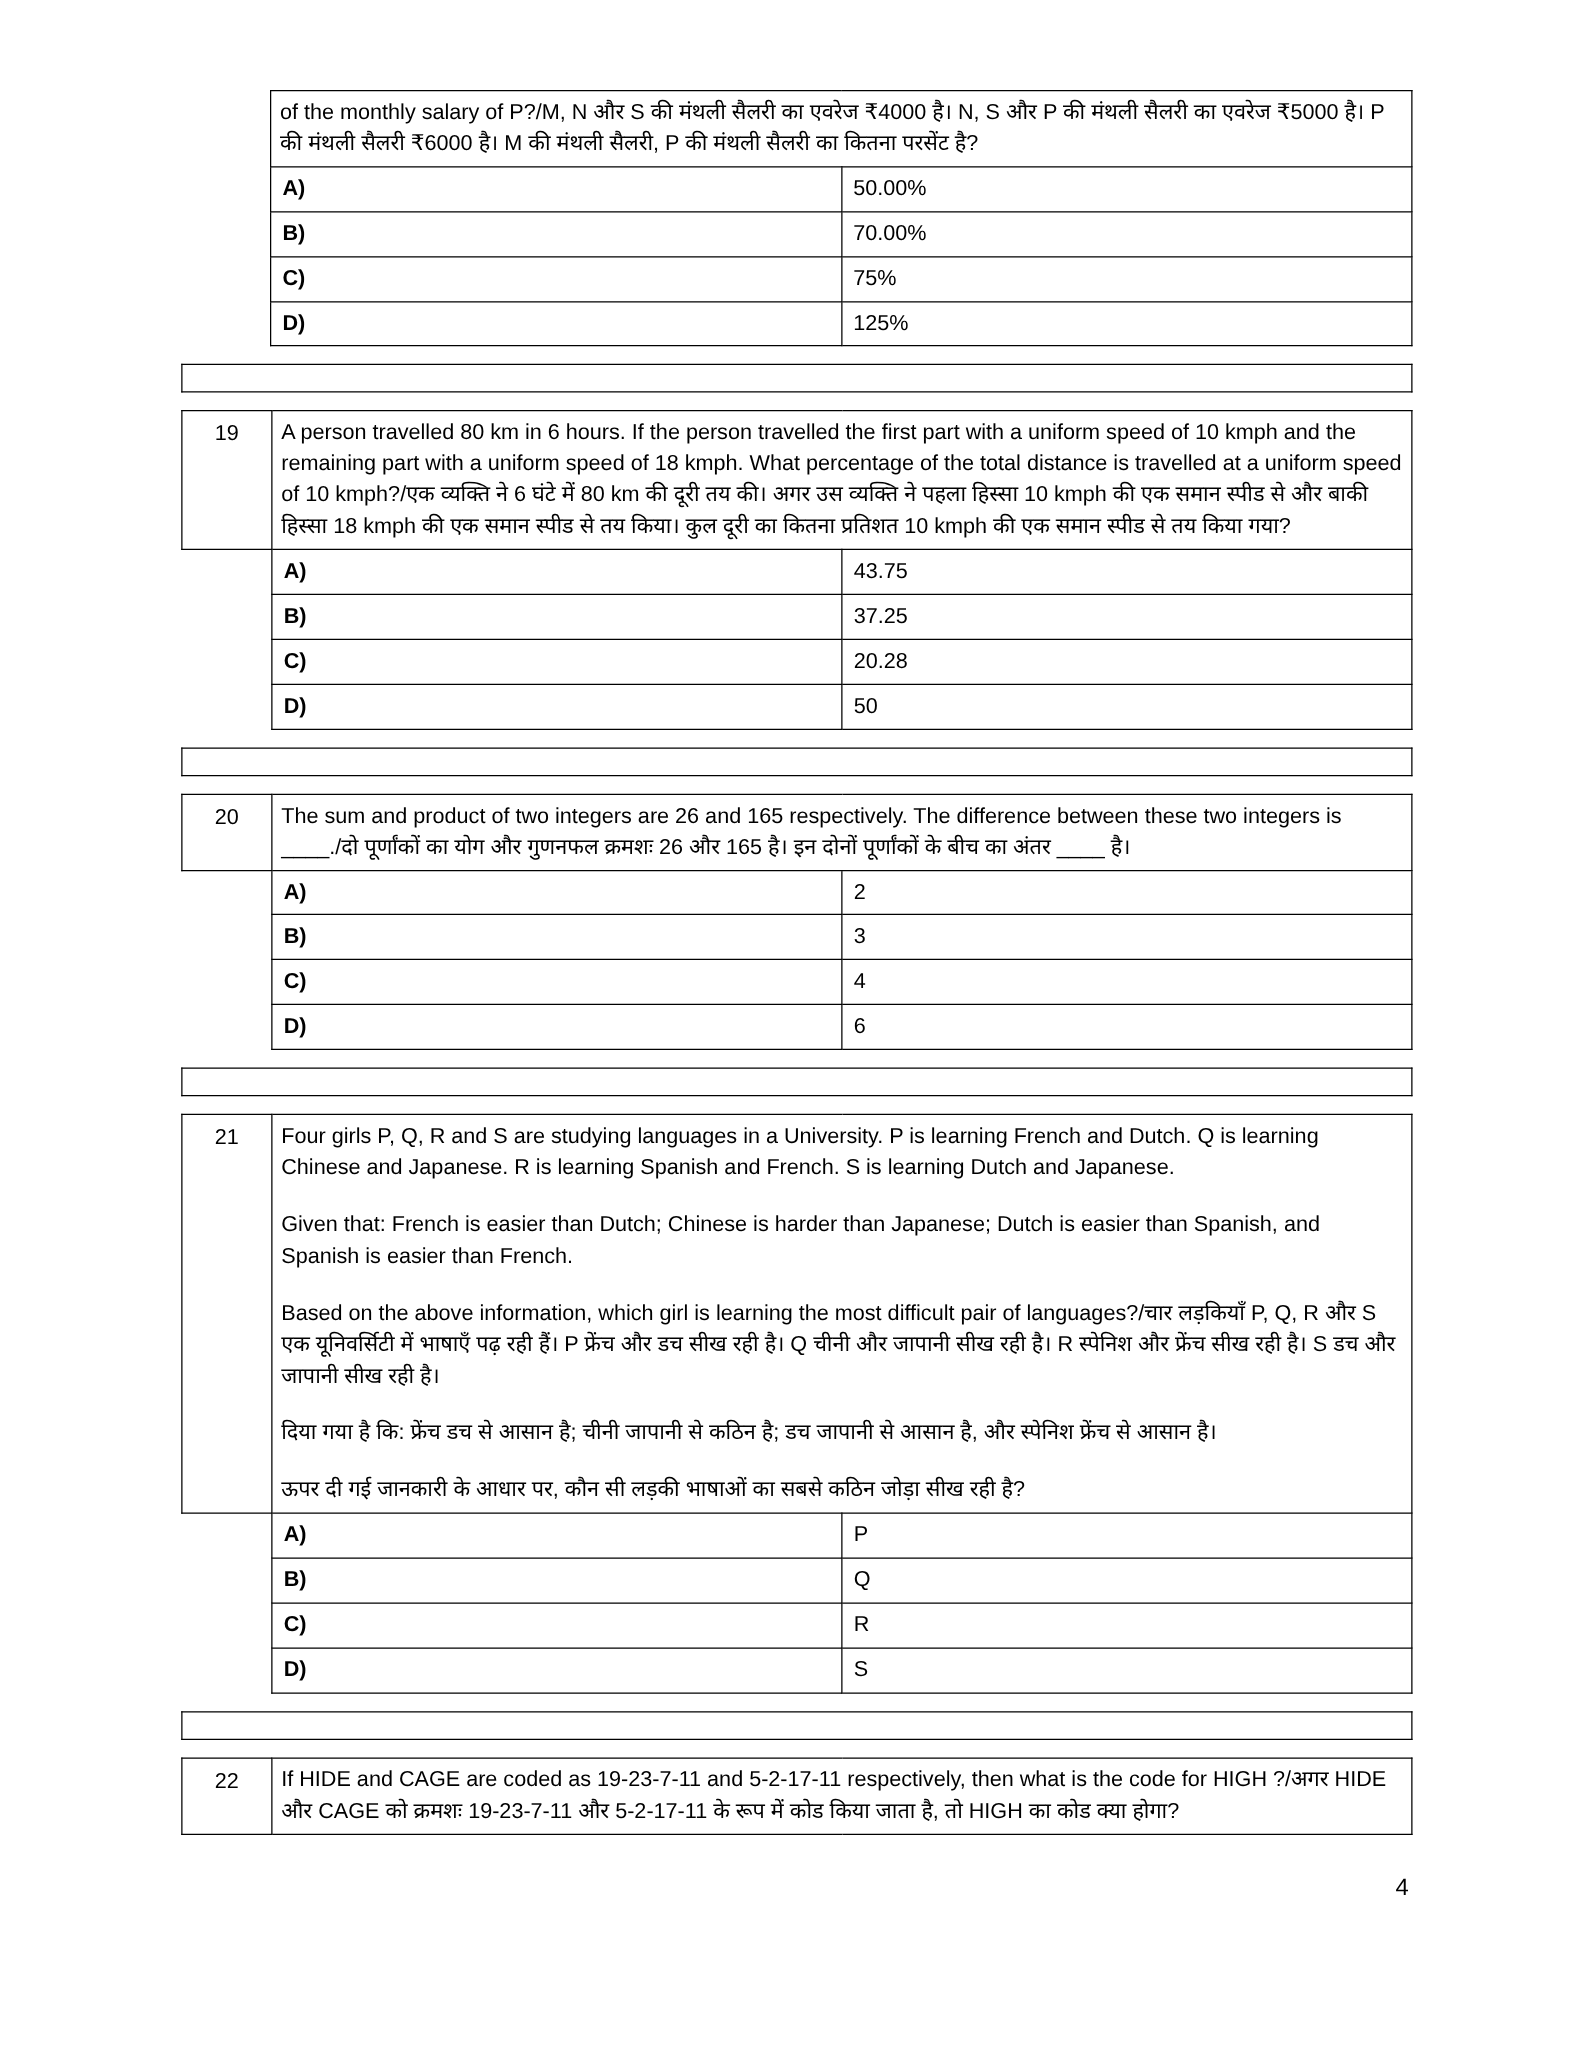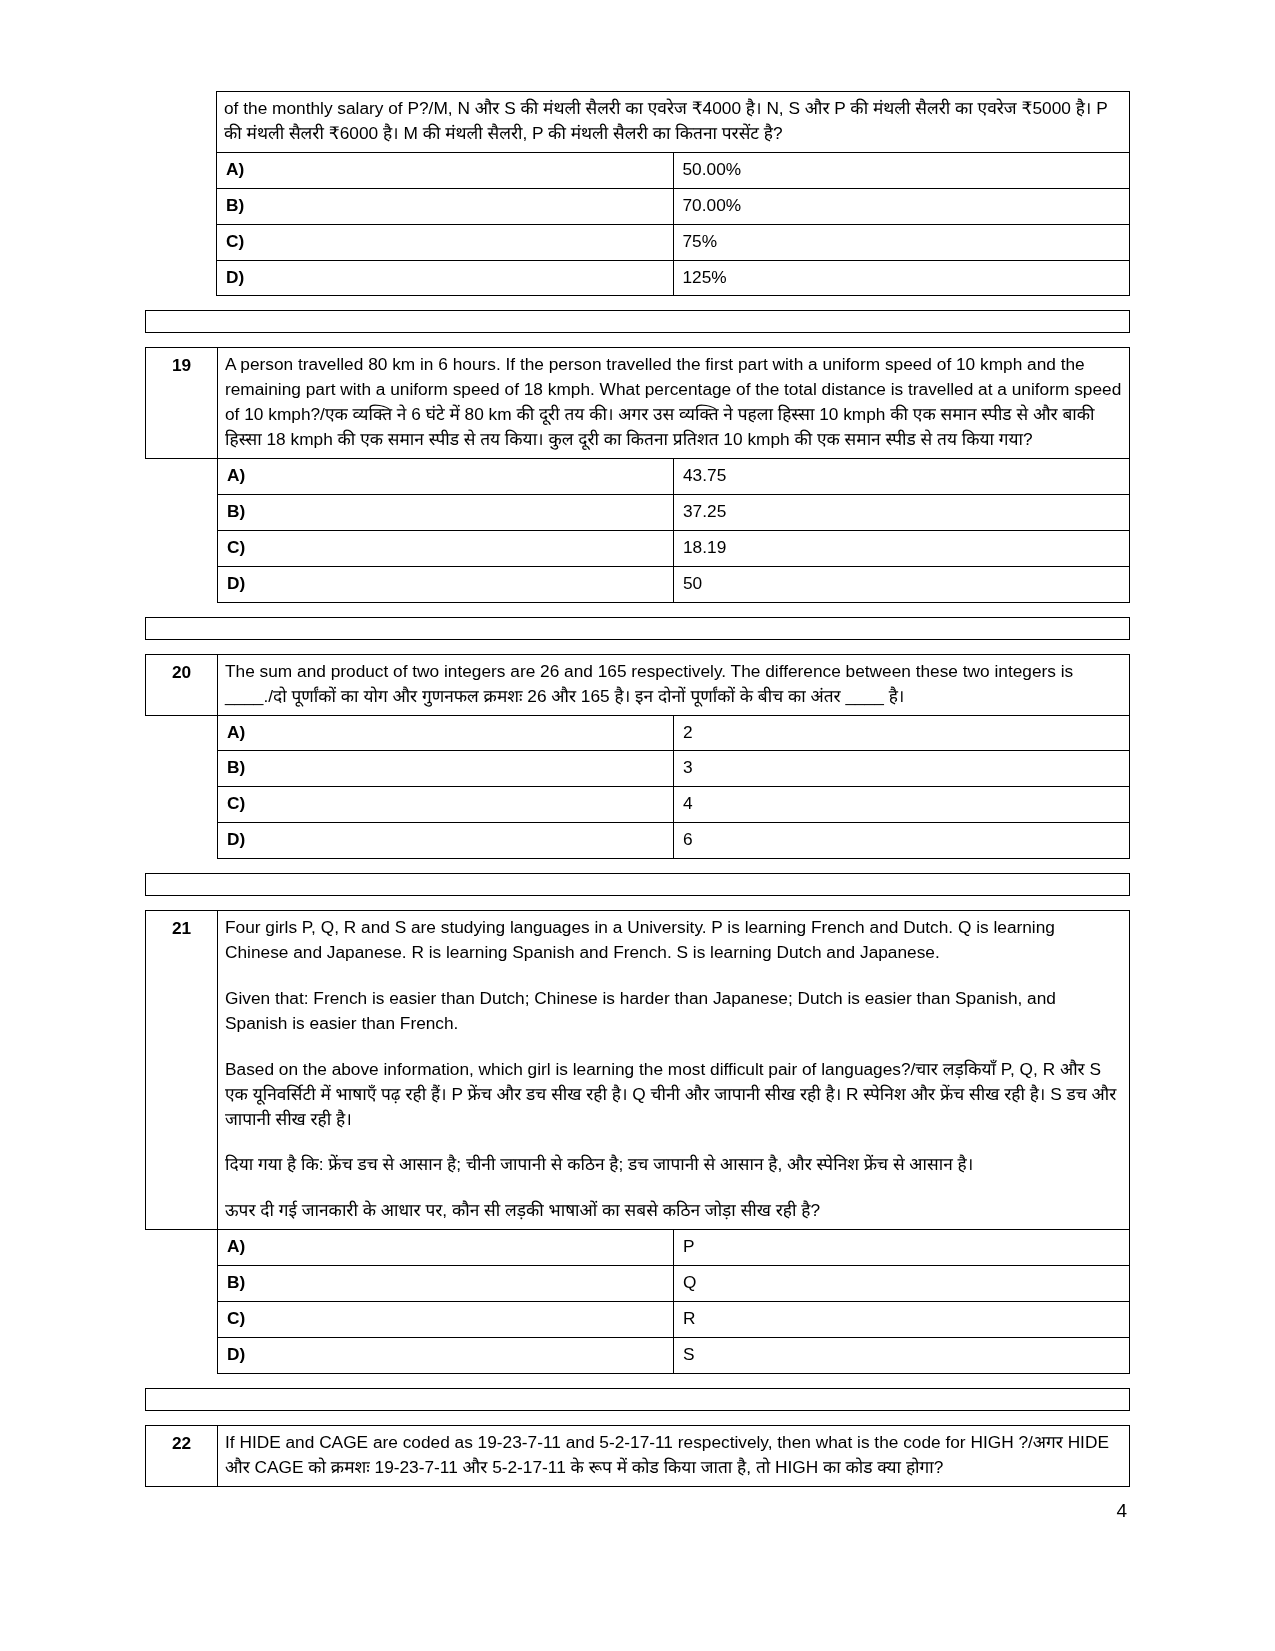--- a/index.html
+++ b/index.html
@@ -14,38 +14,38 @@
     color: #000000;
     position: relative;
     overflow: hidden;
   }
   .page {
     position: absolute;
     left: 0; top: 0;
     width: 1275px;
     height: 1651px;
     box-sizing: border-box;
-    padding: 91px 145px 0 145px;
+    padding: 72px 145px 0 145px;
   }
   .qtable {
     width: 985px;
     border-collapse: collapse;
     table-layout: fixed;
   }
   .qtable td {
     border: 1.3px solid #000;
     vertical-align: top;
     padding: 4px 7px 6px 7px;
     font-size: 17.3px;
     line-height: 1.44;
   }
   .col-num {
     width: 57px;
     text-align: center;
-    font-weight: bold;
+    font-weight: normal;
     font-size: 17.5px;
     padding-top: 5px !important;
   }
   .col-opt {
     width: 57px;
     font-weight: bold;
     font-size: 17.5px;
     padding-left: 9px !important;
   }
   .cell-body {
@@ -145,21 +145,21 @@
       <td class="opt-text">43.75</td>
     </tr>
     <tr>
       <td class="col-num num-empty"></td>
       <td class="col-opt">B)</td>
       <td class="opt-text">37.25</td>
     </tr>
     <tr>
       <td class="col-num num-empty"></td>
       <td class="col-opt">C)</td>
-      <td class="opt-text">18.19</td>
+      <td class="opt-text">20.28</td>
     </tr>
     <tr>
       <td class="col-num num-empty"></td>
       <td class="col-opt">D)</td>
       <td class="opt-text">50</td>
     </tr>
   </tbody>
     </table>
 
   <div class="blockgap"></div>

